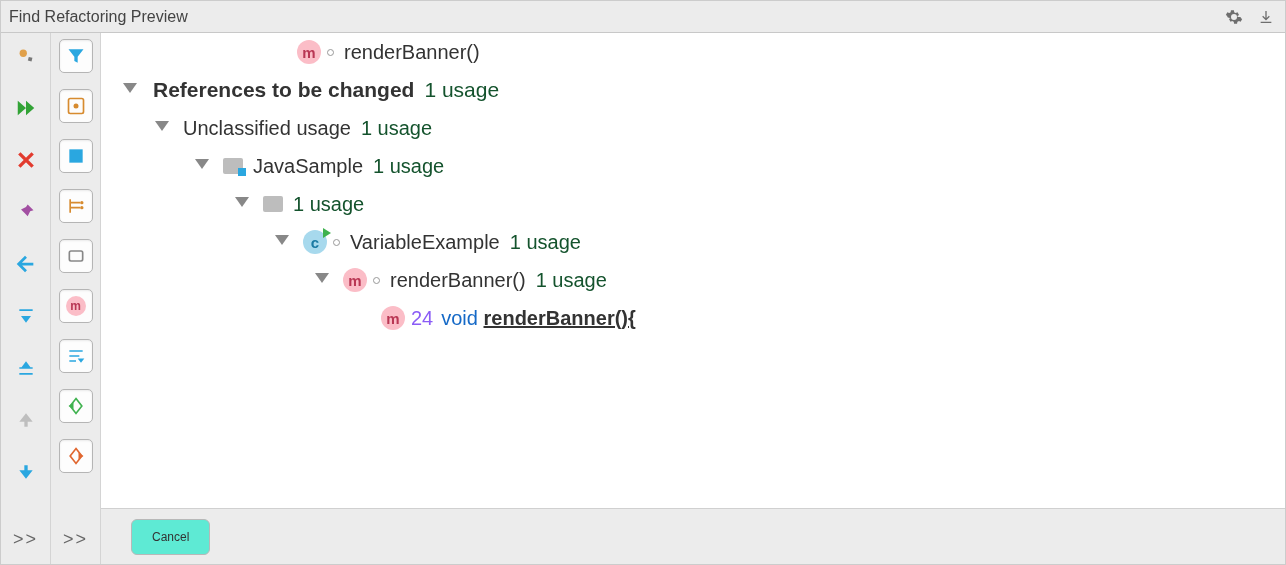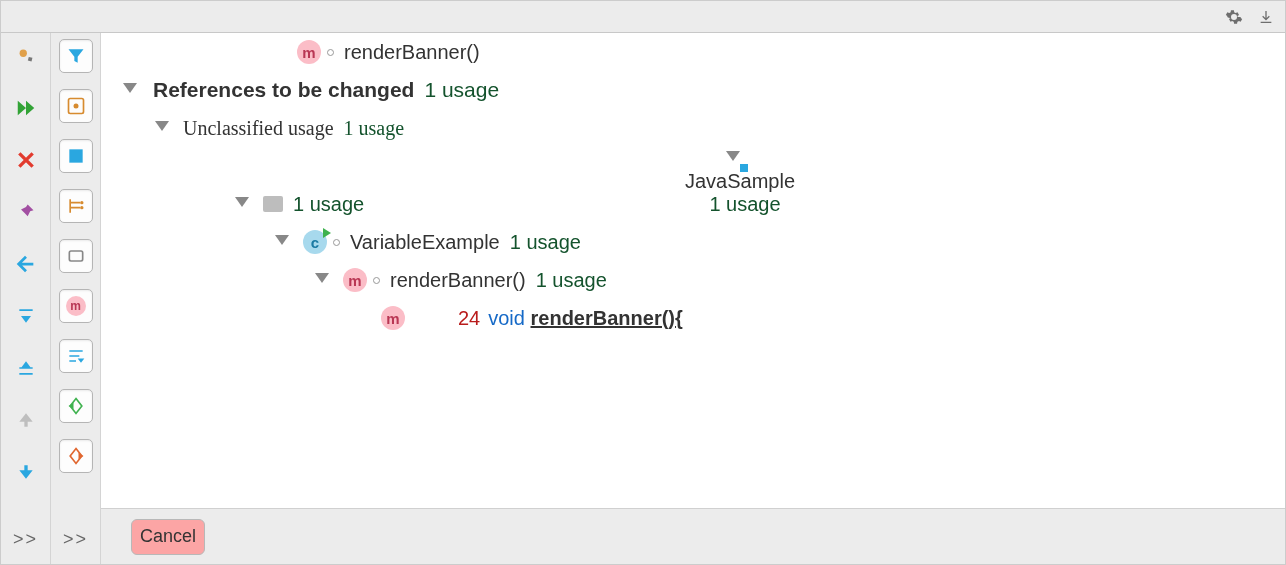--- a/index.html
+++ b/index.html
@@ -29,27 +29,28 @@
   .badge.c::after { content:""; position:absolute; top:-2px; right:-4px; width:0; height:0; border-top:5px solid transparent; border-bottom:5px solid transparent; border-left:8px solid #3fb24f; }
   .dot { width:7px; height:7px; border:1px solid #999; border-radius:50%; display:inline-block; margin-right:10px; }
   .foldicon { width:20px; height:16px; background:#bdbdbd; border-radius:2px; display:inline-block; margin-right:10px; position:relative; }
   .foldicon.module::after { content:""; position:absolute; bottom:-2px; right:-3px; width:8px; height:8px; background:#2aa7e0; }
   .usage { color:#14532d; margin-left:10px; }
   .refcount { color:#7e7e7e; font-weight:700; margin-left:6px;}
   .code-void { color:#1569c7; }
   .code-bold { font-weight:700;text-decoration:underline; }
   
   .buttonbar { height:56px; border-top:1px solid #d0d0d0; background:#ececec; display:flex; align-items:center; padding-left:30px; gap:20px; }
-  .btn { background:#fca5a5; border:1px solid #b8b8b8; border-radius:6px; height:36px; padding:0 8px; font-size:18px; color:#333; display:flex; align-items:center; }
+  .btn { background:#5eead4; border:1px solid #b8b8b8; border-radius:6px; height:36px; padding:0 20px; font-size:12px; color:#333; display:flex; align-items:center; }
   .overflow { font-size:18px; color:#666; letter-spacing:2px; }
 </style>
 </head>
 <body>
 
 <div class="titlebar">
+  <span>Find Refactoring Preview</span>
   <span class="spacer"></span>
   <span class="ticon">
     <svg width="18" height="18" viewBox="0 0 24 24">
         <path fill="#6e6e6e" d="M12 8a4 4 0 100 8 4 4 0 000-8zm9 4a7 7 0 01-.1 1.2l2 1.6-2 3.4-2.4-1a7 7 0 01-2 1.2l-.4 2.6h-4l-.4-2.6a7 7 0 01-2-1.2l-2.4 1-2-3.4 2-1.6A7 7 0 013 12a7 7 0 01.1-1.2l-2-1.6 2-3.4 2.4 1a7 7 0 012-1.2L7.9 3h4l.4 2.6a7 7 0 012 1.2l2.4-1 2 3.4-2 1.6c.1.4.1.8.1 1.2z"></path>
       </svg>
   </span>
   <span class="ticon">
     <svg width="16" height="16" viewBox="0 0 24 24">
         <path fill="none" stroke="#6e6e6e" stroke-width="2" d="M4 20h16M12 3v13M7 11l5 5 5-5"></path>
       </svg>
@@ -173,27 +174,27 @@
         <span class="dot"></span>
         <span style="font-size:20px;">renderBanner()</span>
       </div>
 
       <div class="row" style="padding-left:22px; font-size:21px; color:#666;">
         <span><span class="arrow down gray" style="margin-right:16px;"></span></span>
         <span style="font-weight:700; color:#333;">References to be changed</span>
         <span class="usage">1 usage</span>
       </div>
 
-      <div class="row" style="padding-left:54px; font-size:20px;font-family:Liberation Serif, serif;">
+      <div class="row" style="padding-left:54px; font-size:20px;">
         <span><span class="arrow down gray" style="margin-right:14px;"></span></span>
         <span>Unclassified usage</span>
         <span class="usage">1 usage</span>
       </div>
 
-      <div class="row" style="padding-left:94px; font-size:20px;flex-direction:column;">
+      <div class="row" style="padding-left:94px; font-size:20px;">
         <span><span class="arrow down gray" style="margin-right:14px;"></span></span>
         <span class="foldicon module"></span>
         <span>JavaSample</span>
         <span class="usage">1 usage</span>
       </div>
 
       <div class="row" style="padding-left:134px; font-size:20px;">
         <span><span class="arrow down gray" style="margin-right:14px;"></span></span>
         <span class="foldicon"></span>
         <span></span>
@@ -211,21 +212,21 @@
       <div class="row" style="padding-left:214px; font-size:20px;">
         <span><span class="arrow down gray" style="margin-right:14px;"></span></span>
         <span class="badge m">m</span>
         <span class="dot"></span>
         <span>renderBanner()</span>
         <span class="usage">1 usage</span>
       </div>
 
       <div class="row" style="padding-left:280px; font-size:20px;">
         <span class="badge m">m</span>
-        <span style="color:#b91c1c; margin-right:8px;margin-left:47px;">24</span>
+        <span style="color:#8b5cf6; margin-right:8px;">24</span>
         <span class="code-void">void</span>
         <span style="white-space:pre"> </span>
         <span class="code-bold">renderBanner(){</span>
       </div>
 
     </div>
 
     <div class="buttonbar">
       <div class="btn">Cancel</div>
     </div>

